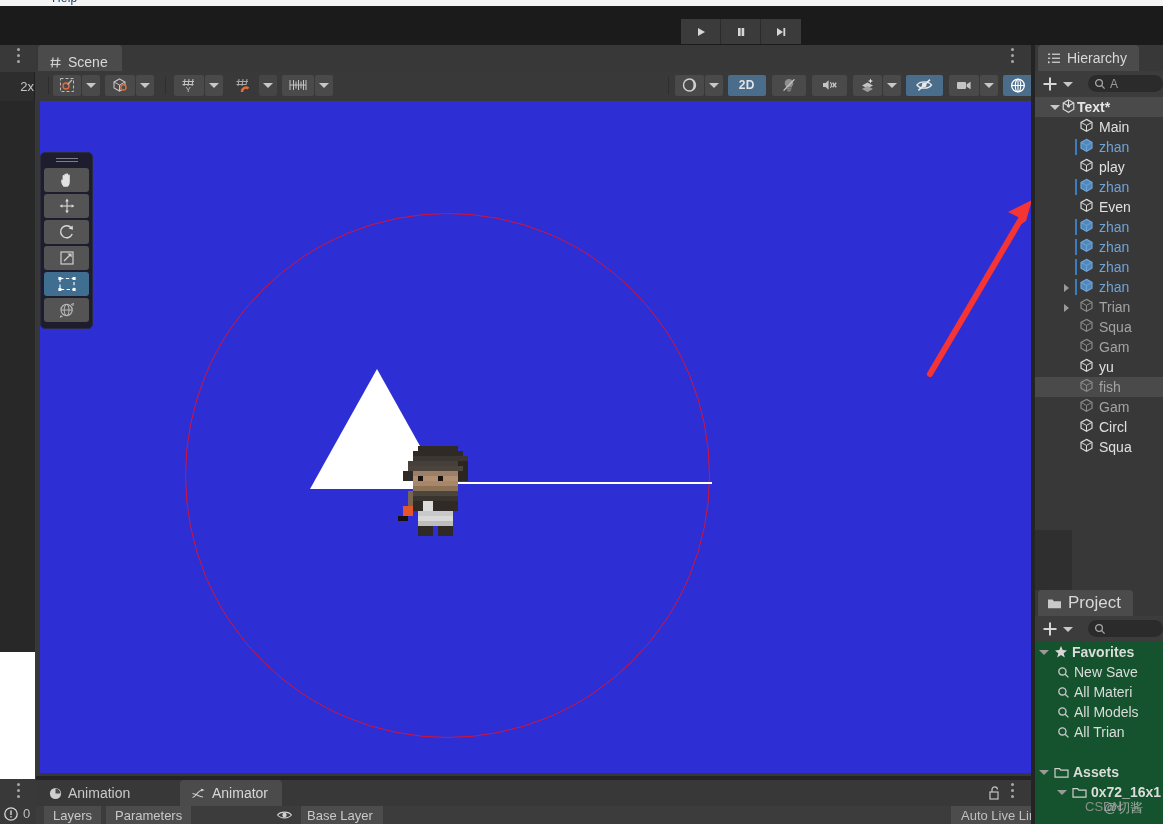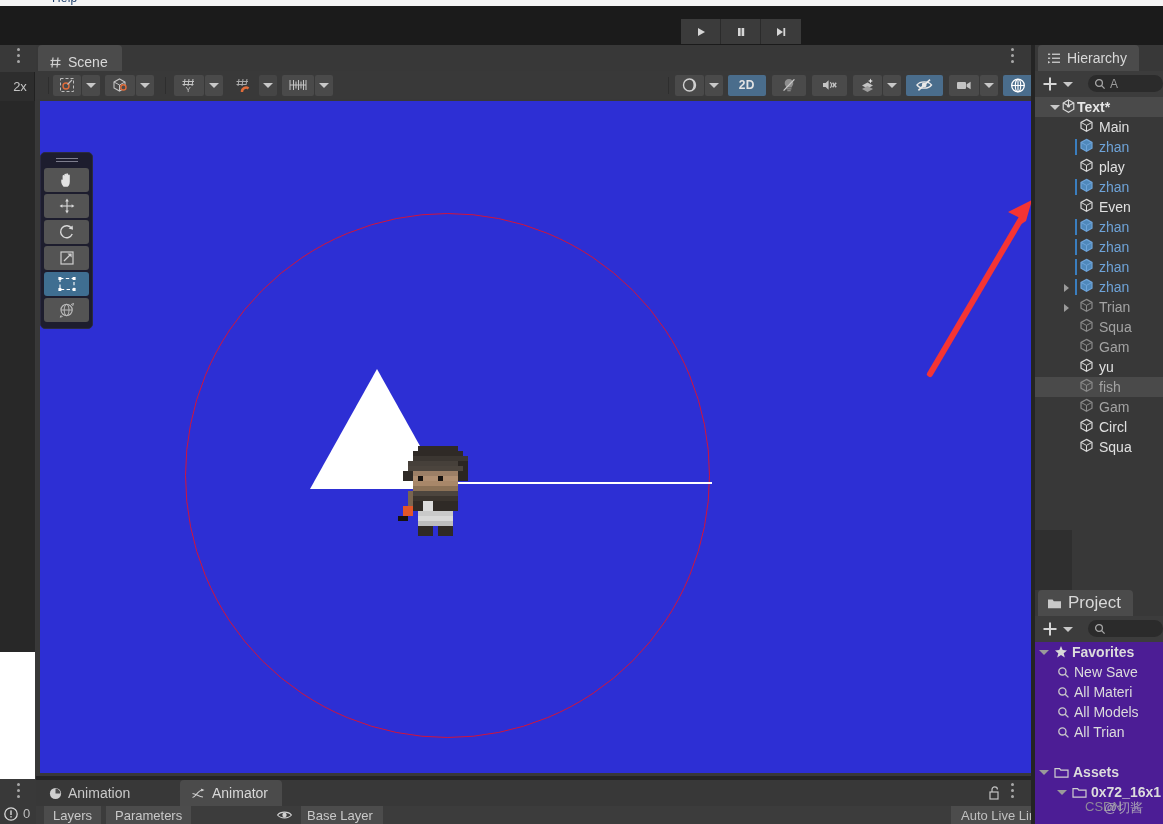--- a/index.html
+++ b/index.html
@@ -46,21 +46,21 @@
   #left-gutter {
     left: 0; top: 45px; width: 36px; height: 779px;
     background: #393939;
   }
   #lg-kebab {
     left: 13px; top: 48px; width: 10px; height: 20px;
   }
   #lg-zoomtab {
     left: 0; top: 72px; width: 35px; height: 29px;
     background: #2d2d2d; border-right: 1px solid #212121;
-    display: flex; align-items: center; justify-content: center;
+    display: flex; align-items: center; justify-content: flex-end;
     padding-left: 6px;
   }
   #lg-zoomtab span { font-size: 13px; color: #c4c4c4; }
   #lg-dark {
     left: 0; top: 101px; width: 35px; height: 551px;
     background: #282828;
   }
   #lg-white {
     left: 0; top: 652px; width: 35px; height: 127px;
     background: #ffffff;
@@ -269,21 +269,21 @@
     position: absolute; left: 1035px; top: 616px; width: 128px; height: 26px;
     background: #3c3c3c; display: flex; align-items: center; padding-left: 6px;
   }
   #proj-search {
     position: absolute; left: 1088px; top: 620px; width: 75px; height: 17px;
     background: #2b2b2b; border-radius: 9px;
     display: flex; align-items: center; padding-left: 6px;
   }
   #proj-list {
     position: absolute; left: 1035px; top: 642px; width: 128px; height: 182px;
-    background: #4c1d95; overflow: hidden;
+    background: #14532d; overflow: hidden;
   }
   .prow { height: 20px; display: flex; align-items: center; gap: 4px; white-space: nowrap; }
   .prow .plabel { font-size: 14px; color: #dcdcdc; }
   .prow.bold .plabel { font-weight: bold; }
   .ptri {
     width: 0; height: 0; border-left: 5px solid transparent;
     border-right: 5px solid transparent; border-top: 5px solid #9a9a9a;
     margin-right: 1px;
   }
 

